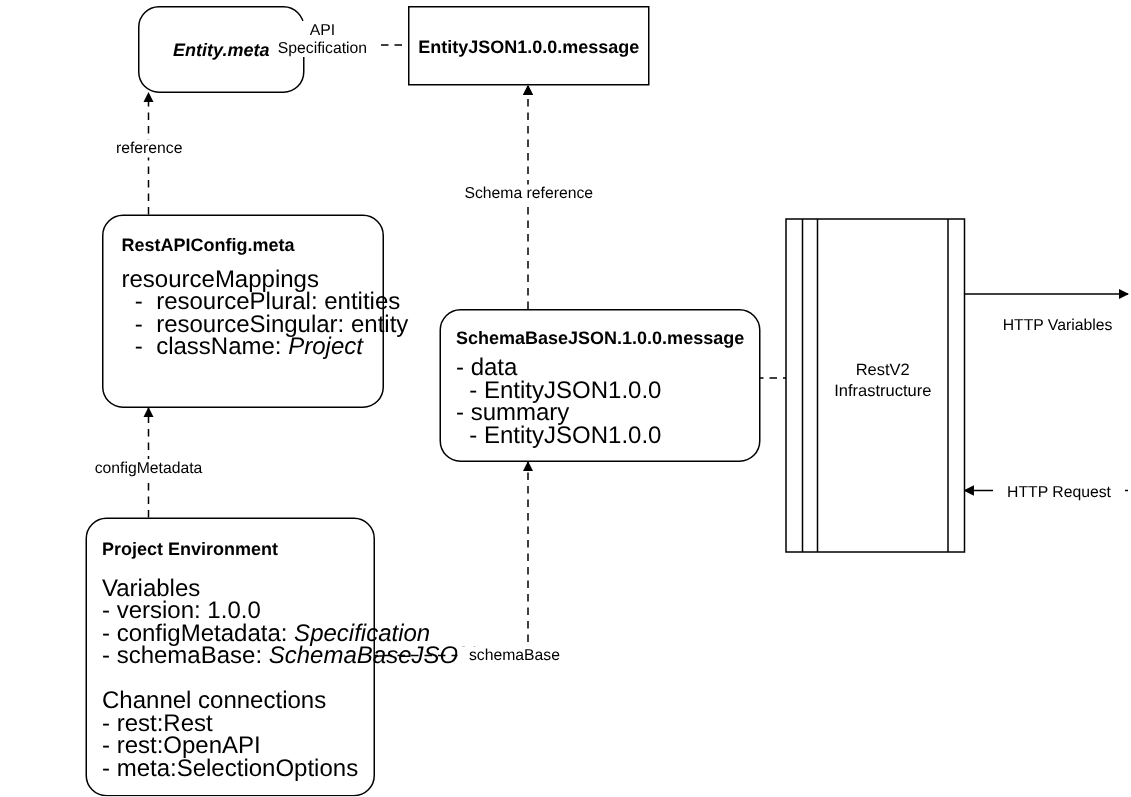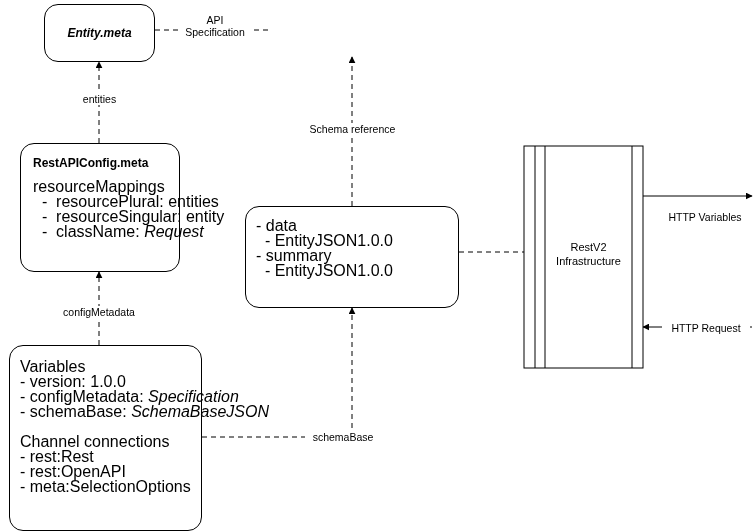--- a/index.html
+++ b/index.html
@@ -16,20 +16,21 @@
     overflow: hidden;
   }
   .node {
     position: absolute;
     box-sizing: border-box;
     border: 1px solid #000000;
     background: #ffffff;
   }
   .rounded {
     border-radius: 14px;
+    margin-left: 48px;
   }
   .node-title {
     font-size: 12px;
     font-weight: bold;
     color: #000000;
     line-height: 14px;
   }
   .node-title.italic {
     font-style: italic;
   }
@@ -107,53 +108,58 @@
     <rect x="524" y="146" width="119" height="222" fill="#ffffff" stroke="#000000" stroke-width="1"></rect>
     <line x1="535" y1="146" x2="535" y2="368" stroke="#000000" stroke-width="1"></line>
     <line x1="545" y1="146" x2="545" y2="368" stroke="#000000" stroke-width="1"></line>
     <line x1="632" y1="146" x2="632" y2="368" stroke="#000000" stroke-width="1"></line>
   </svg>
 
   <div class="node rounded" style="left:44px; top:4px; width:111px; height:58px;">
     <div class="center-title node-title italic">Entity.meta</div>
   </div>
 
+  <div class="node" style="left:272px; top:4px; width:161px; height:53px;">
+    <div class="center-title node-title">EntityJSON1.0.0.message</div>
+  </div>
 
-  <div class="node rounded" style="left:20px; top:143px; width:160px; height:129px; padding:12px 12px 0 12px;">
+  <div class="node rounded" style="left:20px; top:143px; width:188px; height:129px; padding:12px 12px 0 12px;">
     <div class="node-title" style="margin-bottom:9px;">RestAPIConfig.meta</div>
     <div class="node-body"><span>resourceMappings
   -  resourcePlural: entities
   -  resourceSingular: entity
-  -  className: </span><span class="ital">Request</span></div>
+  -  className: </span><span class="ital">Project</span></div>
   </div>
 
   <div class="node rounded" style="left:245px; top:206px; width:214px; height:102px; padding:11px 12px 0 10px;">
+    <div class="node-title" style="margin-bottom:6px;">SchemaBaseJSON.1.0.0.message</div>
     <div class="node-body">- data
   - EntityJSON1.0.0
 - summary
   - EntityJSON1.0.0</div>
   </div>
 
   <div class="node rounded" style="left:9px; top:345px; width:193px; height:186px; padding:13px 10px 0 10px;">
+    <div class="node-title" style="margin-bottom:12px;">Project Environment</div>
     <div class="node-body"><span>Variables</span>
 <span>- version: 1.0.0</span>
 <span>- configMetadata: </span><span class="ital">Specification</span>
 <span>- schemaBase: </span><span class="ital">SchemaBaseJSON</span>
 
 <span>Channel connections</span>
 <span>- rest:Rest</span>
 <span>- rest:OpenAPI</span>
 <span>- meta:SelectionOptions</span></div>
   </div>
 
   <div class="infra-label" style="left:545px; top:240px; width:87px;">RestV2
 Infrastructure</div>
 
   <div class="edge-label" style="left:180px; top:14px; width:70px;">API
 Specification</div>
-  <div class="edge-label" style="left:66px; top:93px; width:67px;">entities</div>
+  <div class="edge-label" style="left:66px; top:93px; width:67px;">reference</div>
   <div class="edge-label" style="left:301px; top:123px; width:103px;">Schema reference</div>
   <div class="edge-label" style="left:51px; top:306px; width:96px;">configMetadata</div>
   <div class="edge-label" style="left:305px; top:431px; width:76px;">schemaBase</div>
   <div class="edge-label" style="left:659px; top:211px; width:92px;">HTTP Variables</div>
   <div class="edge-label" style="left:662px; top:322px; width:88px;">HTTP Request</div>
 
 </div>
 
 </body></html>

